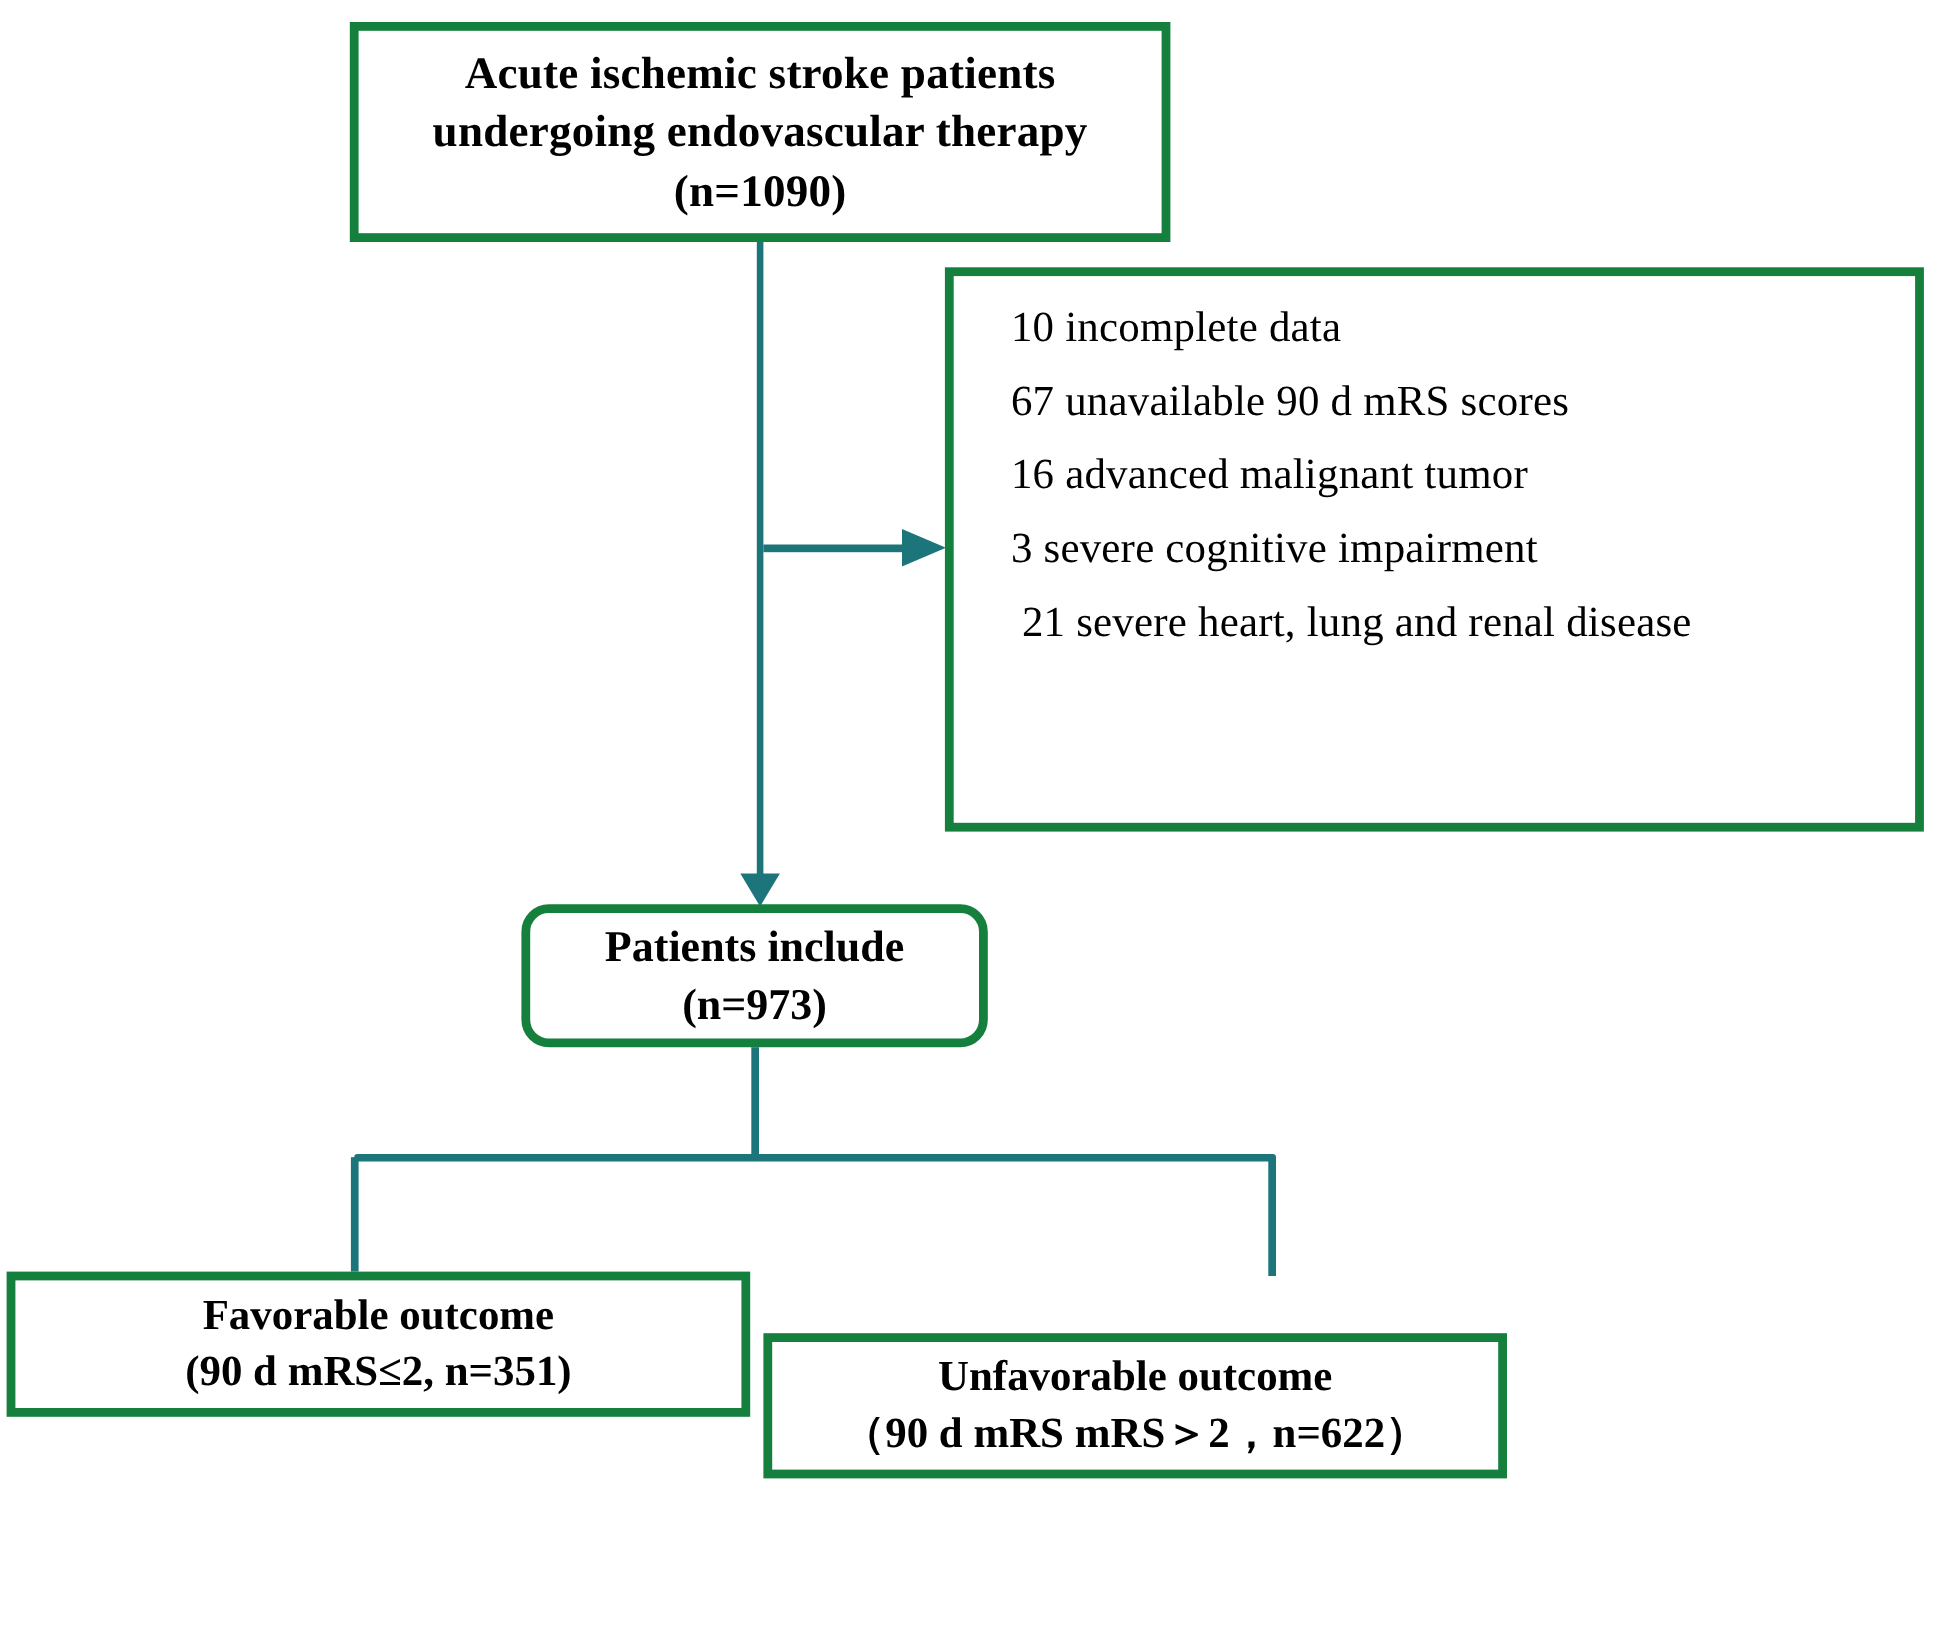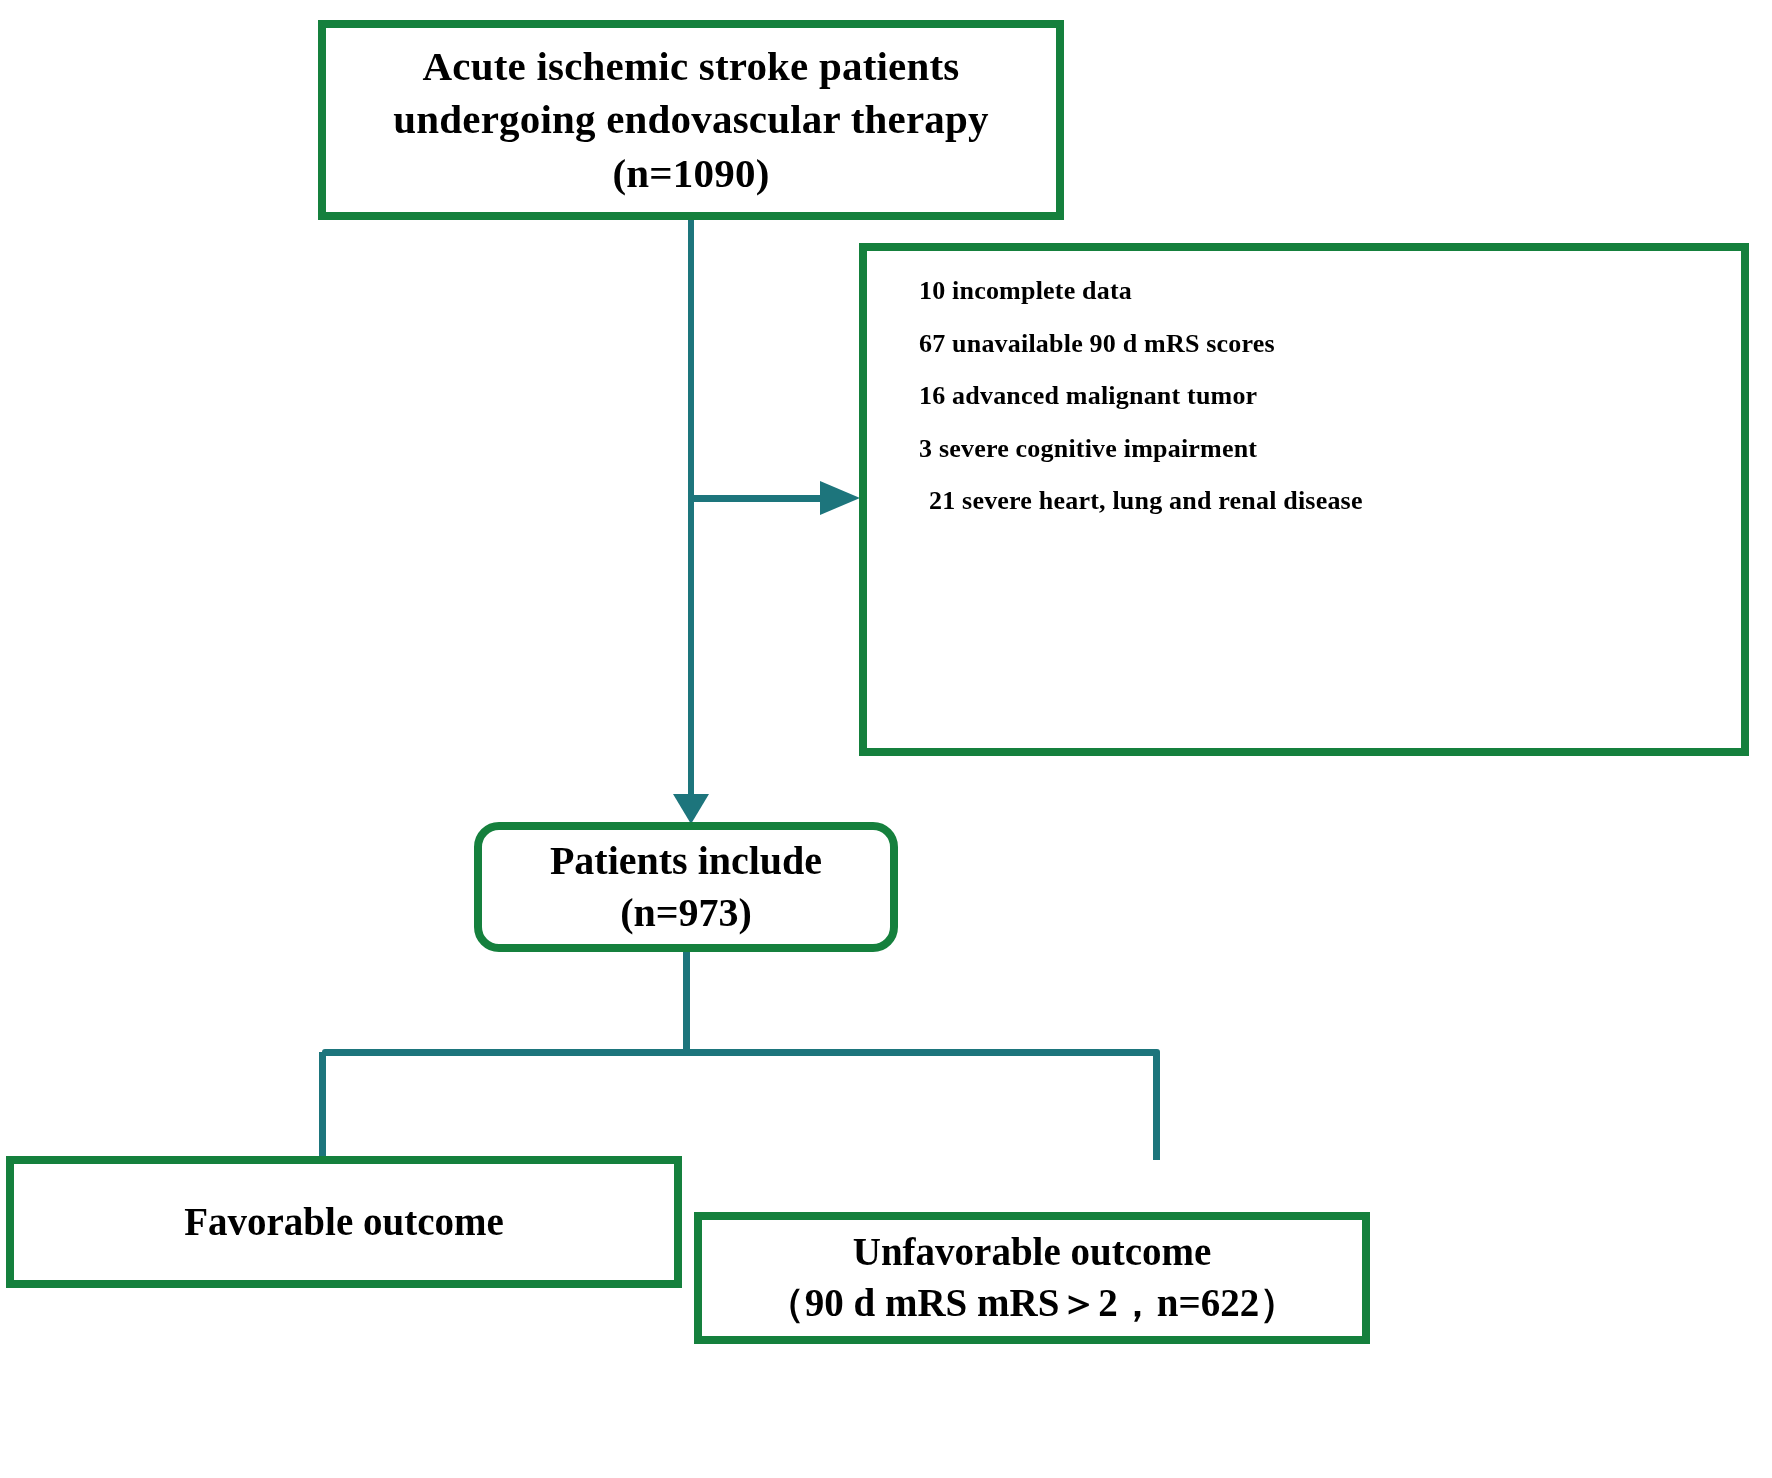--- a/index.html
+++ b/index.html
@@ -59,22 +59,22 @@
     padding: 26px 0 0 26px;
   }
   #box-exclusions .excl-title {
     font-size: 40px;
     font-weight: bold;
     white-space: nowrap;
     margin: 4px 0 20px 8px;
     line-height: 1.1;
   }
   #box-exclusions .excl-item {
-    font-size: 26px;
-    font-weight: bold;
+    font-size: 39px;
+    font-weight: normal;
     white-space: nowrap;
     margin: 0 0 24px 26px;
     line-height: 1.1;
     letter-spacing: 0.2px;
   }
   #box-exclusions .excl-item:last-child {
     margin-bottom: 0;
     margin-left: 36px;
   }
 
@@ -220,20 +220,21 @@
     <span class="line">(n=973)</span>
   </div>
 
   <div class="conn conn-v" id="conn-split-v"></div>
   <div class="conn conn-h" id="conn-split-bar"></div>
   <div class="conn conn-v" id="conn-split-left-v"></div>
   <div class="conn conn-v" id="conn-split-right-v"></div>
 
   <div class="box" id="box-favorable">
     <span class="line">Favorable outcome</span>
+    <span class="line">(90 d mRS≤2, n=351)</span>
   </div>
 
   <div class="box" id="box-unfavorable">
     <span class="line">Unfavorable outcome</span>
     <span class="line">（90 d mRS mRS＞2，n=622）</span>
   </div>
 
 </div>
 
 </body></html>

